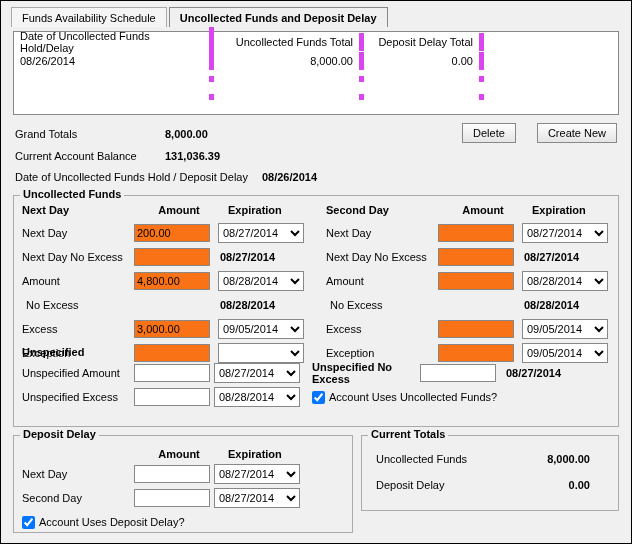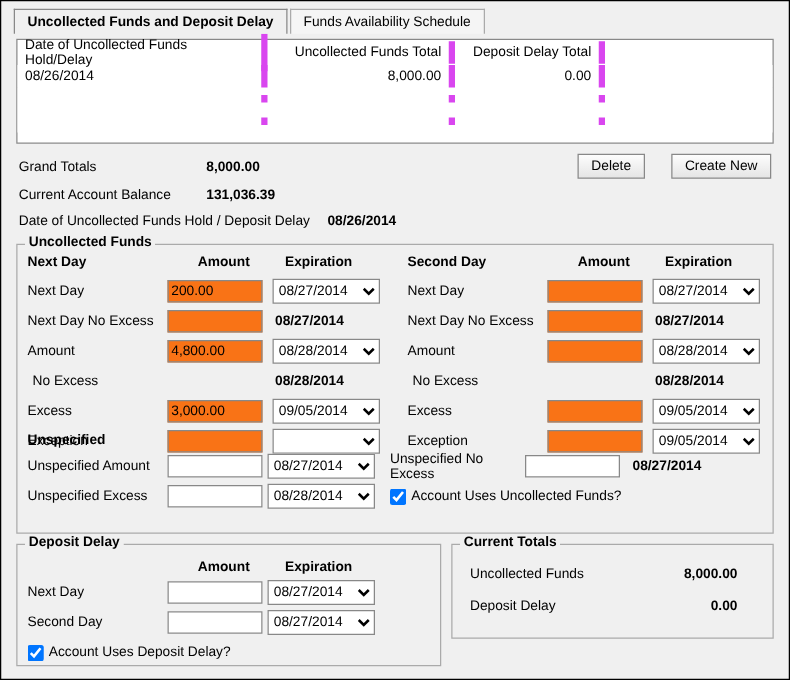--- a/index.html
+++ b/index.html
@@ -195,21 +195,21 @@
   .uf-unspec .rcol {
     flex:1;
   }
   .uf-unspec .row {
     display:flex;
     align-items:center;
     height:22px;
     margin-bottom:2px;
   }
   .uf-unspec .lbl { width:112px; }
-  .uf-unspec .rcol .lbl { width:108px; }
+  .uf-unspec .rcol .lbl { width:108px;font-weight:bold; }
   .uf-unspec .amt input { width:76px; height:18px; border:1px solid #888; font-size:11px; text-align:right; padding-right:3px; background:#fff;}
   .uf-unspec .exp select { width:86px; height:20px; border:1px solid #888; font-size:11px; background:#fff; margin-left:4px;}
   .uf-unspec .exp.bold { font-weight:bold; padding-left:10px;}
   .cb-row { display:flex; align-items:center; height:20px; gap:4px;}
   .cb-row input { margin:0; }
   
   #fs-dd {
     top: 434px;
     left: 12px;
     width: 340px;
@@ -243,22 +243,22 @@
   }
   #fs-ct .clbl { width:140px; padding-left:6px;}
   #fs-ct .cval { font-weight:bold; width:80px; text-align:right;}
 </style>
 </head>
 <body>
 
 <div class="window">
 
   <div class="tabbar">
+    <div class="tab inactive">Funds Availability Schedule</div>
     <div class="tab active">Uncollected Funds and Deposit Delay</div>
-    <div class="tab inactive">Funds Availability Schedule</div>
   </div>
 
   <div class="table-wrap">
     <div class="table-head">
       <div class="th col1">Date of Uncollected Funds Hold/Delay</div>
       <div class="th col2">Uncollected Funds Total</div>
       <div class="th col3">Deposit Delay Total</div>
       <div class="th col4"></div>
     </div>
     <div class="table-row">

